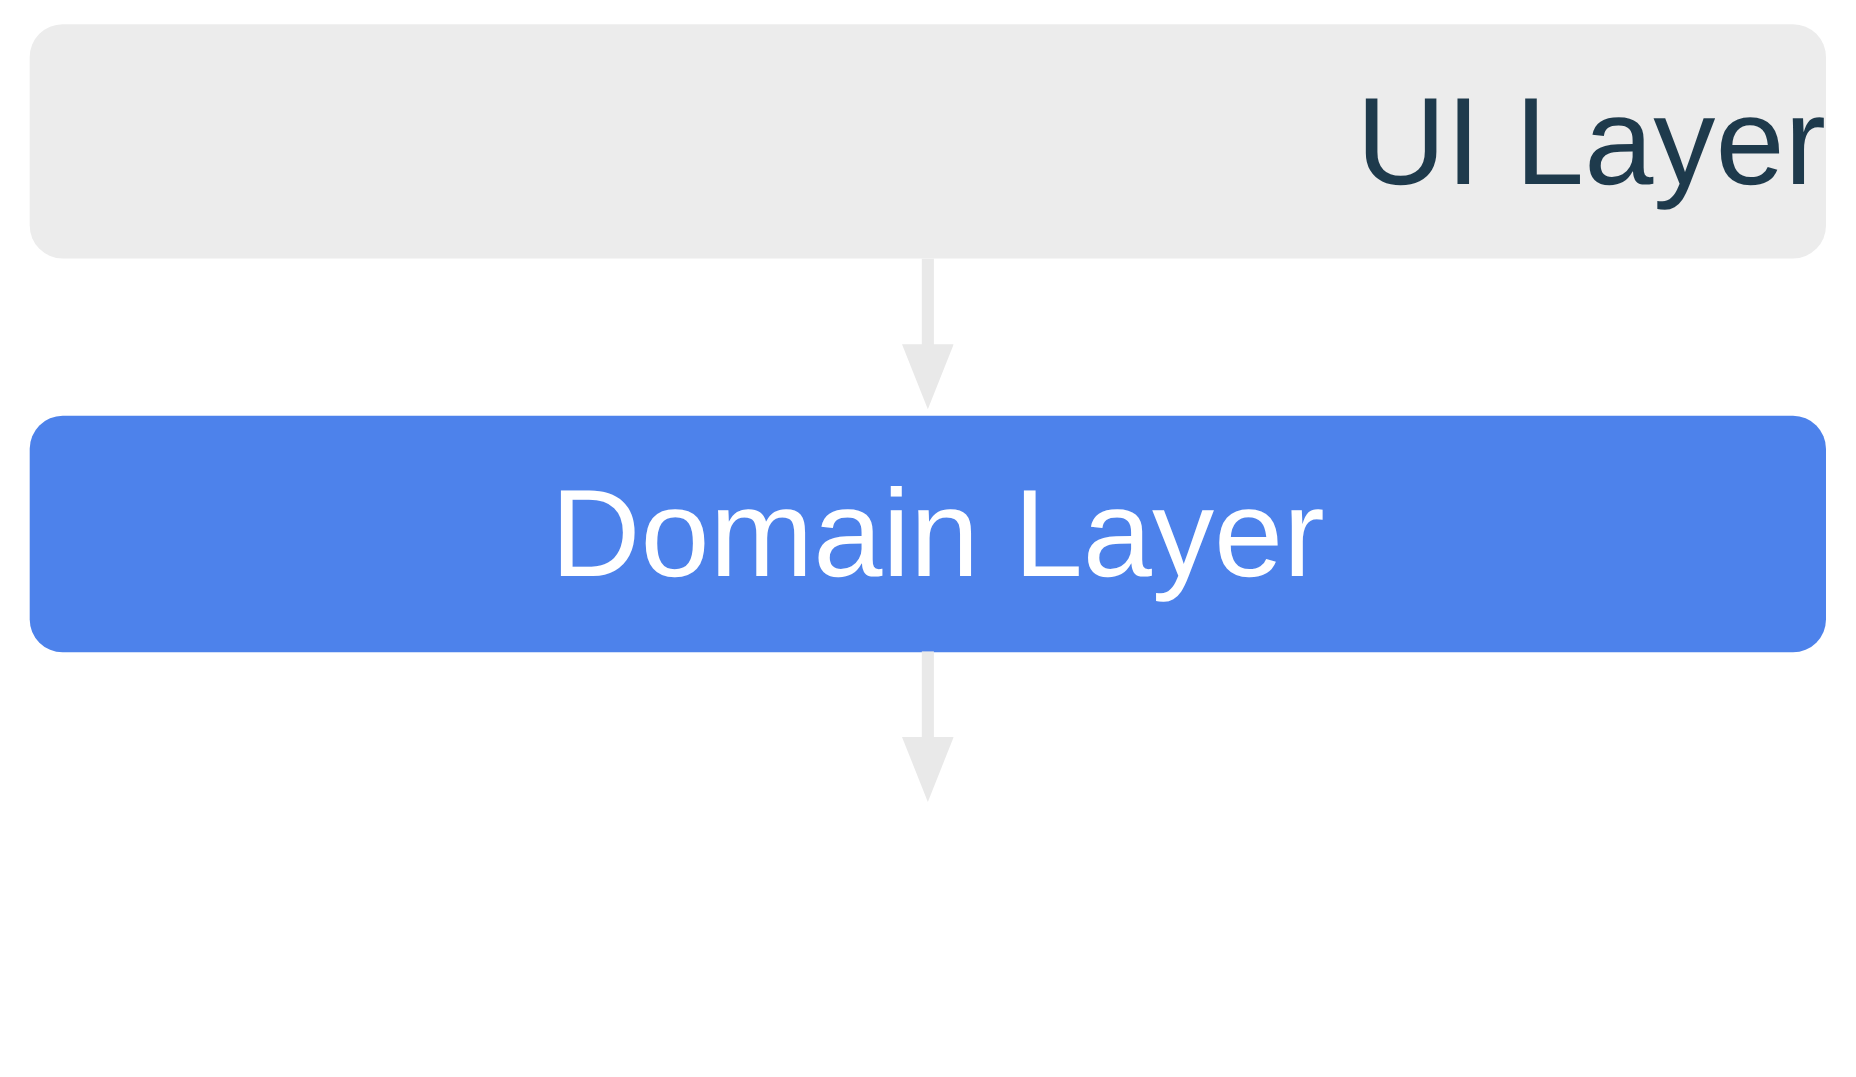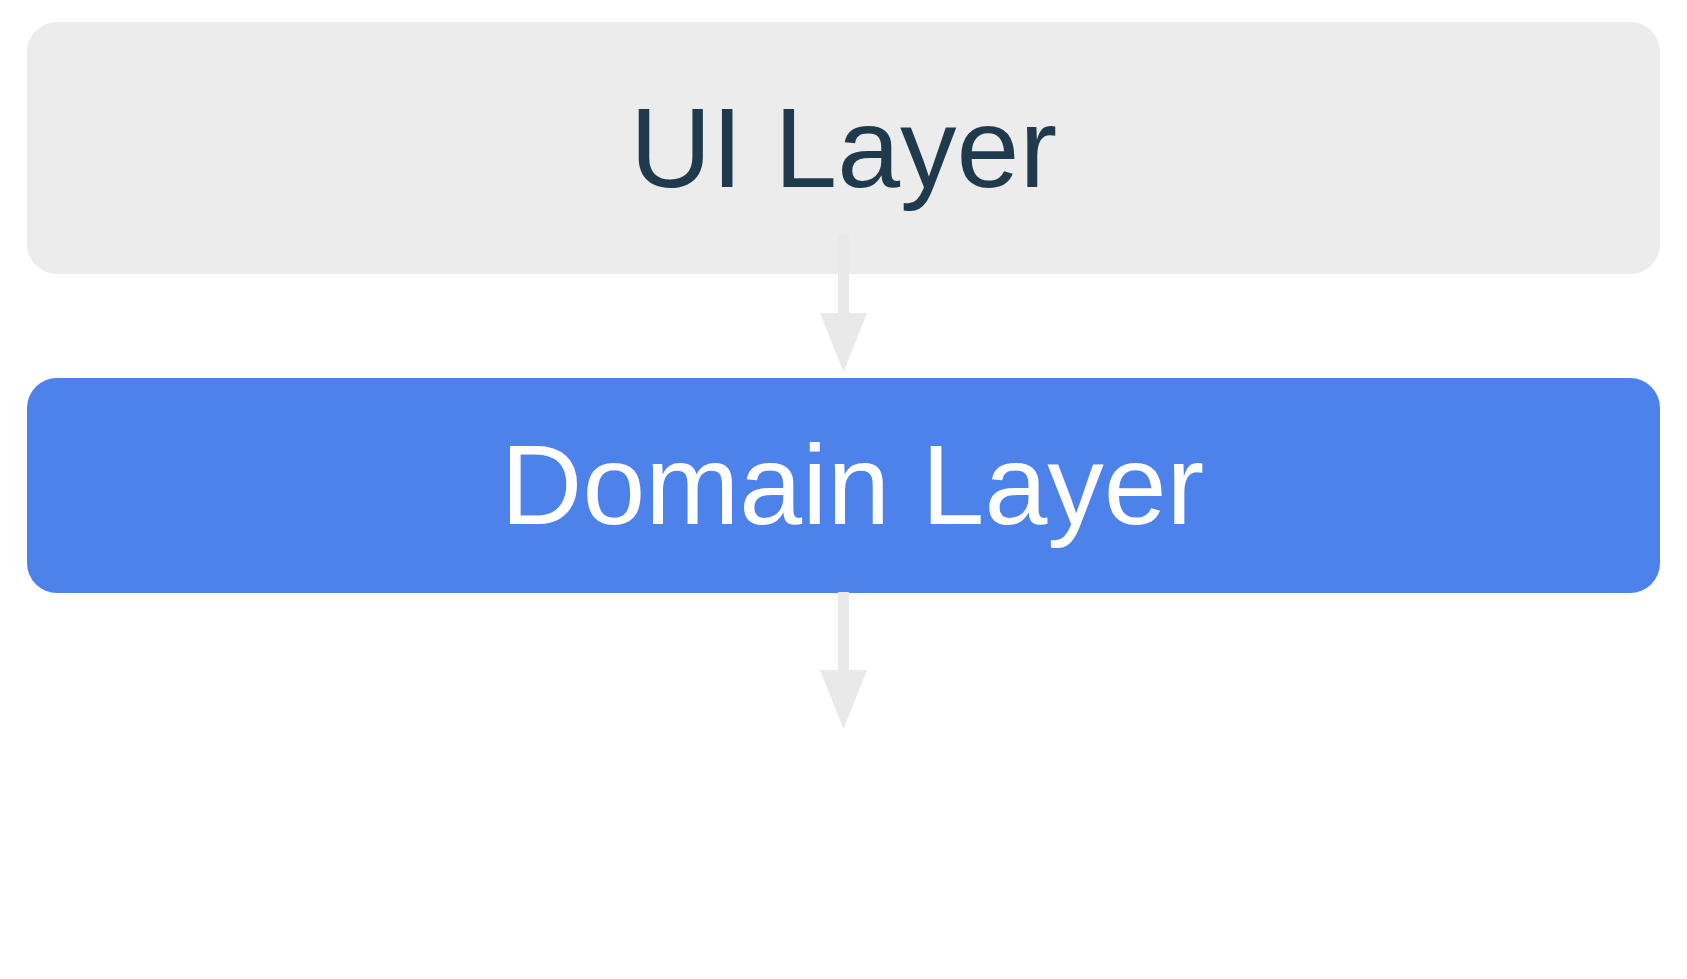--- a/index.html
+++ b/index.html
@@ -41,21 +41,21 @@
     background: var(--accent-blue);
     color: var(--text-on-blue);
   }
   .layer-label {
     font-size: 113px;
     line-height: 1;
     font-weight: 400;
     letter-spacing: 0px;
     white-space: nowrap;
   }
-  .box-ui     { top: 22px;  height: 252px; }
+  .box-ui     { top: 22px;  height: 213px; justify-content: flex-end; }
   .box-domain { top: 378px; height: 215px; padding-left: 18px; }
   .box-data   { top: 737px; height: 212px; }
   .arrow {
     position: absolute;
     left: 820px;
     width: 47px;
     height: 137px;
   }
   .arrow-1 { top: 235px; }
   .arrow-2 { top: 592px; }

